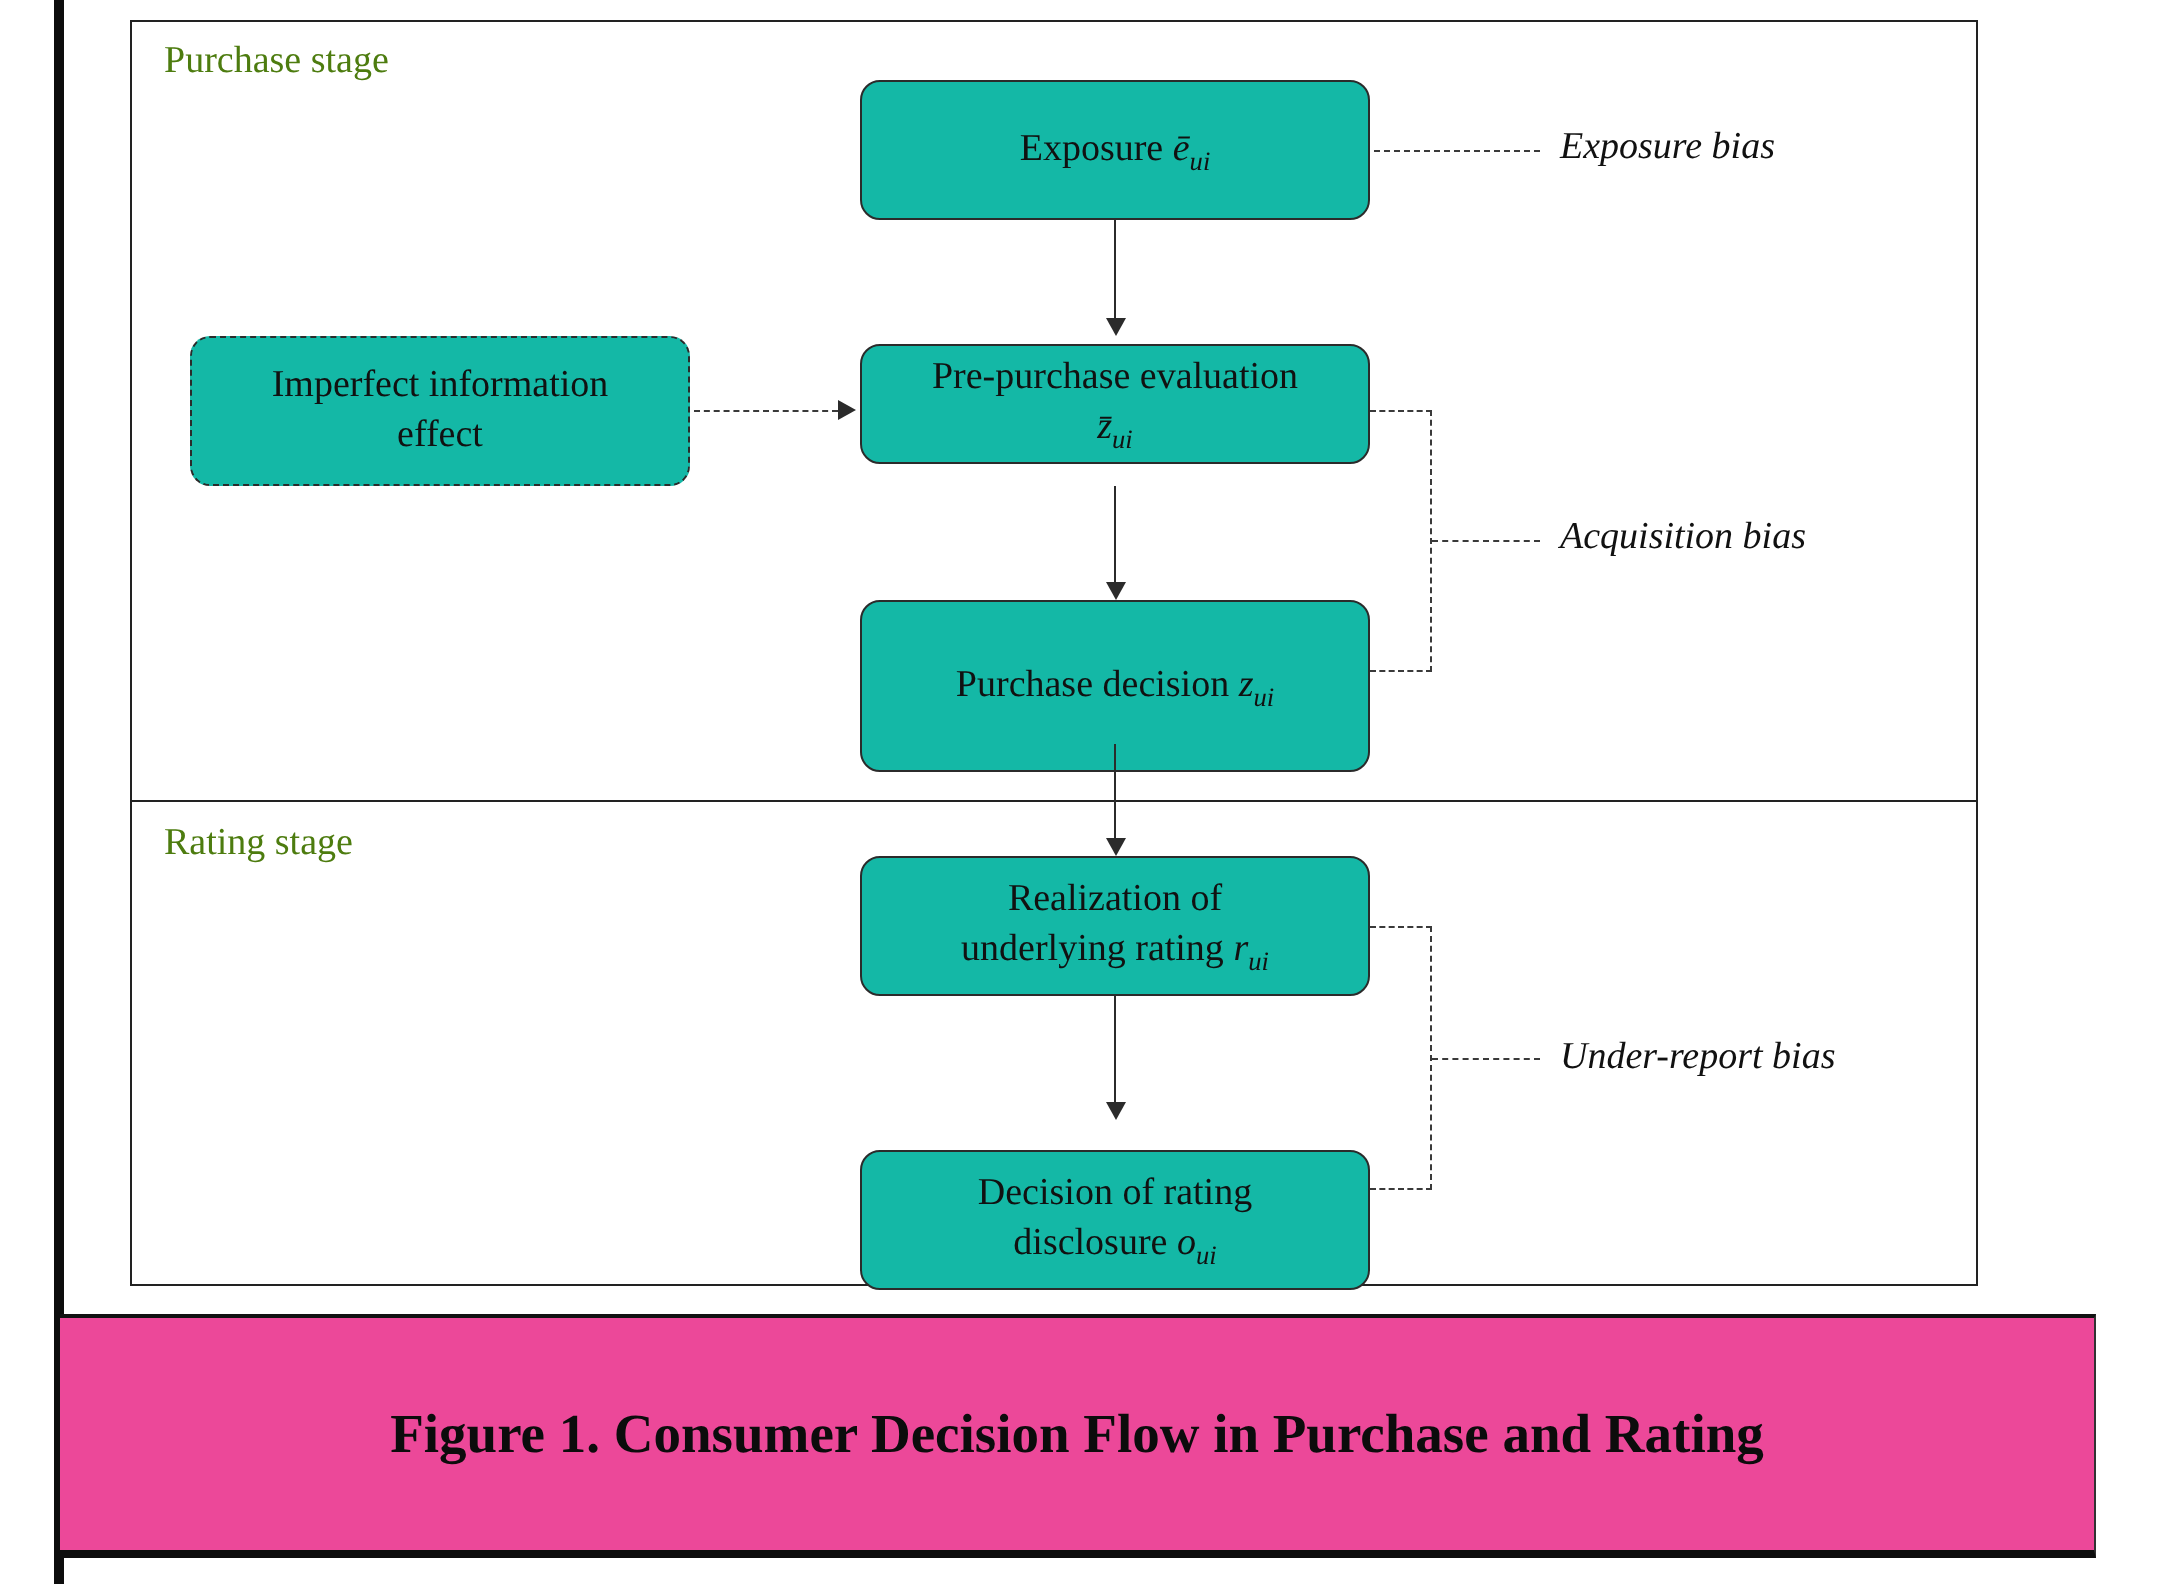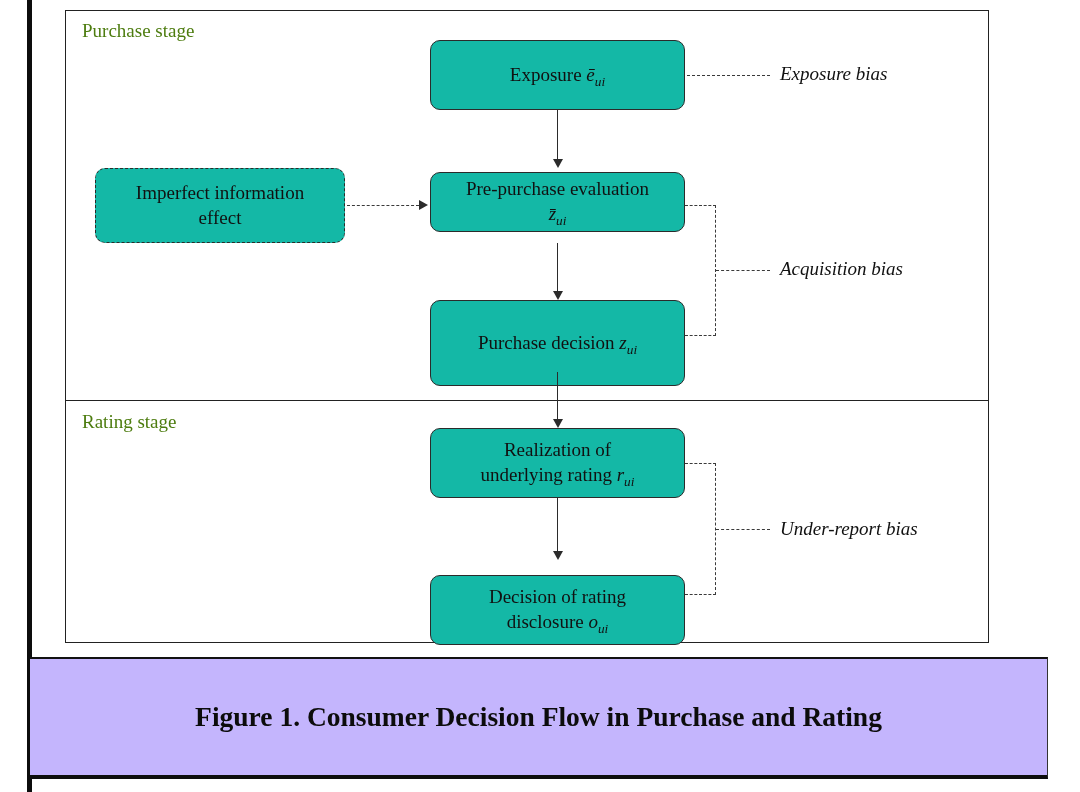--- a/index.html
+++ b/index.html
@@ -124,21 +124,21 @@
   .bias-exposure    { left: 780px; top: 63px; text-align: right; }
   .bias-acquire     { left: 780px; top: 258px; }
   .bias-underreport { left: 780px; top: 518px; }
 
   .caption-box {
     position: absolute;
     left: 30px; top: 657px; width: 1018px; height: 122px;
     border-top: 2.5px solid #121212;
     border-bottom: 4px solid #0d0d0d;
     border-right: 1.6px solid #333;
-    background: #c4b5fd;
+    background: #ec4899;
     display: flex;
     flex-direction: column;
     align-items: center;
     justify-content: center;
   }
   .caption-box .cap-line {
     font-size: 27.5px;
     font-weight: bold;
     line-height: 1.35;
     text-align: center;

